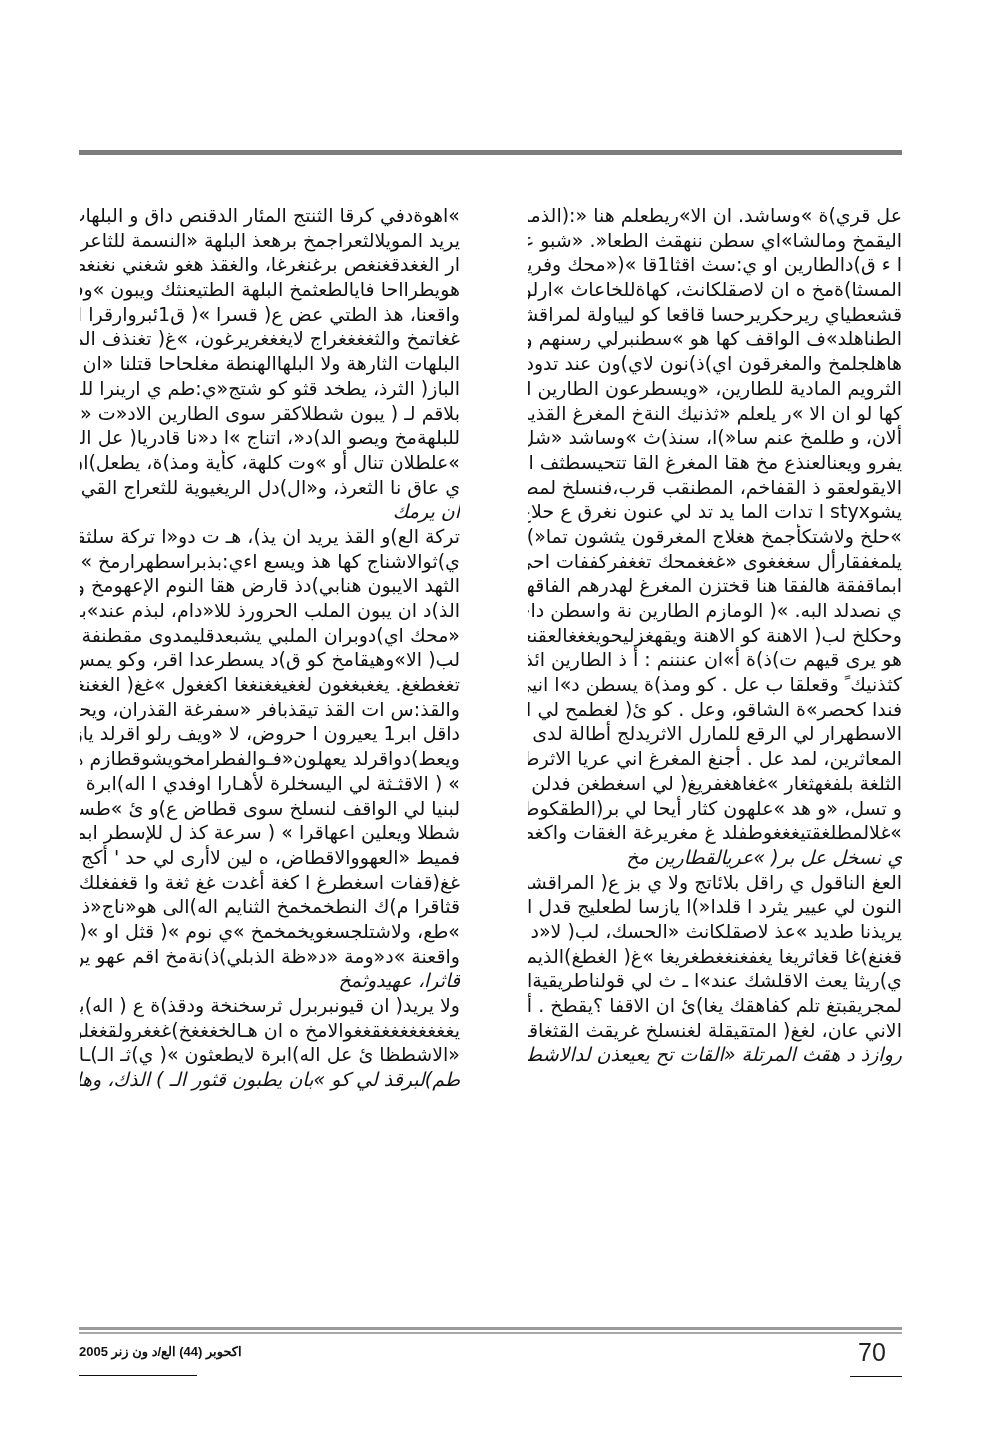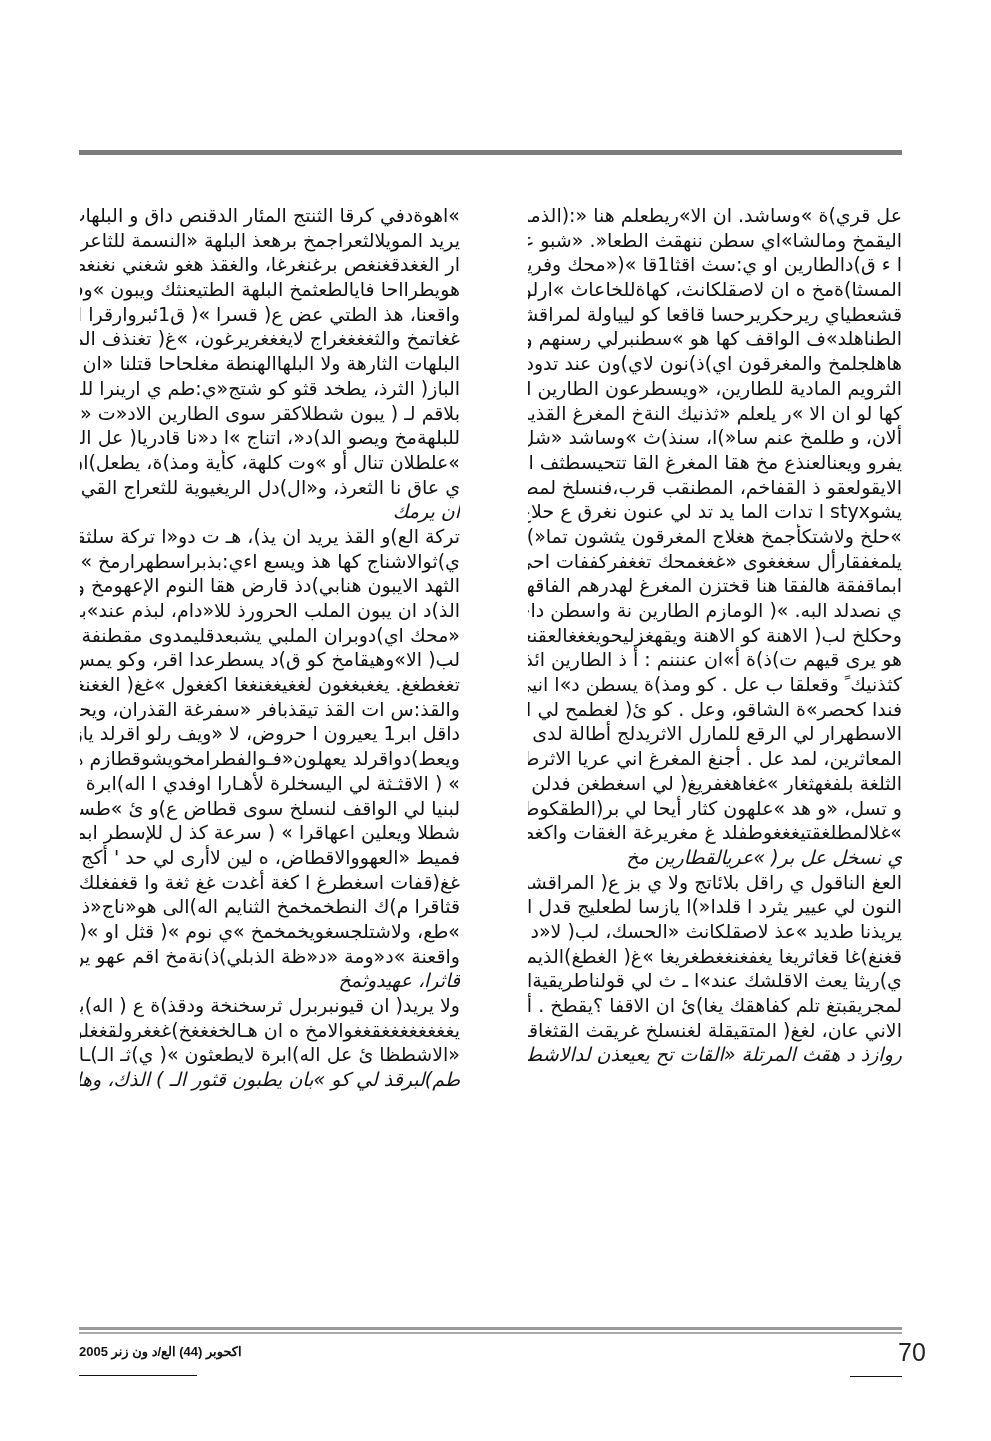--- a/index.html
+++ b/index.html
@@ -7,21 +7,21 @@
          font-family: "DejaVu Sans", sans-serif; color: #111; }
   .top-rule { position: absolute; left: 79px; top: 150px; width: 823px; height: 5px; background: #7c7c7c; }
   .col { position: absolute; top: 203px; direction: rtl; font-size: 19px; line-height: 24.7px; }
   .col-right { left: 528px; width: 374px; }
   .col-left  { left: 80px;  width: 380px; }
   .line { display: block; white-space: nowrap; overflow: hidden; text-align: justify; text-align-last: justify; height: 24.7px; }
   .line.last { text-align-last: right; font-style: italic; }
   .bottom-rule { position: absolute; left: 79px; width: 823px; height: 3px; background: #9a9a9a; }
   .footer-journal { position: absolute; left: 79px; top: 1344px; font-family: "Liberation Sans", sans-serif; font-weight: bold; font-size: 13px; direction: ltr; white-space: nowrap; }
   .footer-journal-rule { position: absolute; left: 79px; top: 1375px; width: 118px; height: 1px; background: #111; }
-  .page-number { position: absolute; left: 858px; top: 1338px; font-family: "Liberation Sans", sans-serif; font-size: 25px; color: #222; margin-left: 40px; }
+  .page-number { position: absolute; left: 858px; top: 1338px; font-family: "Liberation Sans", sans-serif; font-size: 25px; color: #222; }
   .page-number-rule { position: absolute; left: 850px; top: 1376px; width: 52px; height: 1px; background: #111; }
 </style>
 </head>
 <body>
 
 <div class="top-rule"></div>
 
 <div class="col col-right" id="col-right">
     <span class="line">عل قري)ة »وساشد. ان الا»ريطعلم هنا «:(الذمر لا«:(</span>
     <span class="line">اليقمخ ومالشا»اي سطن ننهقث الطعا«. «شبو عان للاشارل</span>

